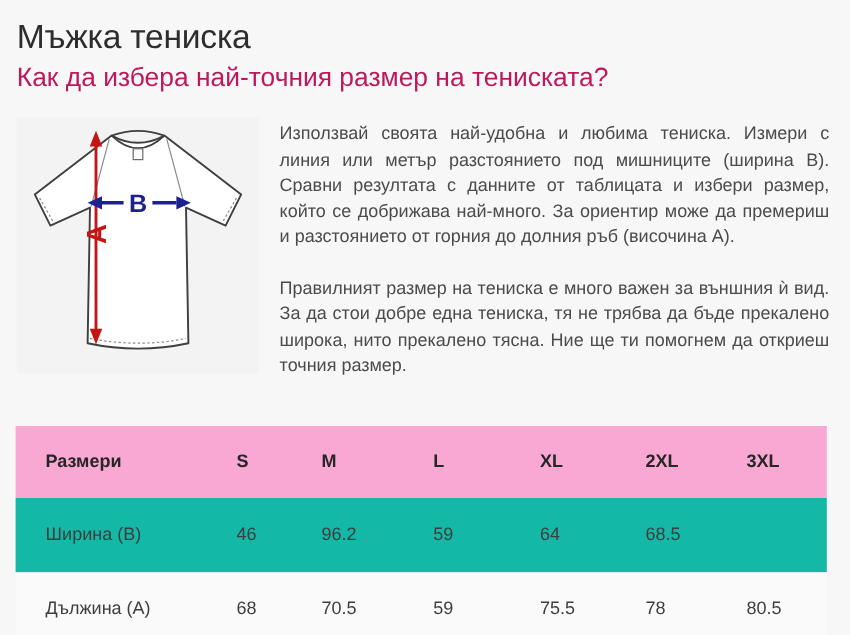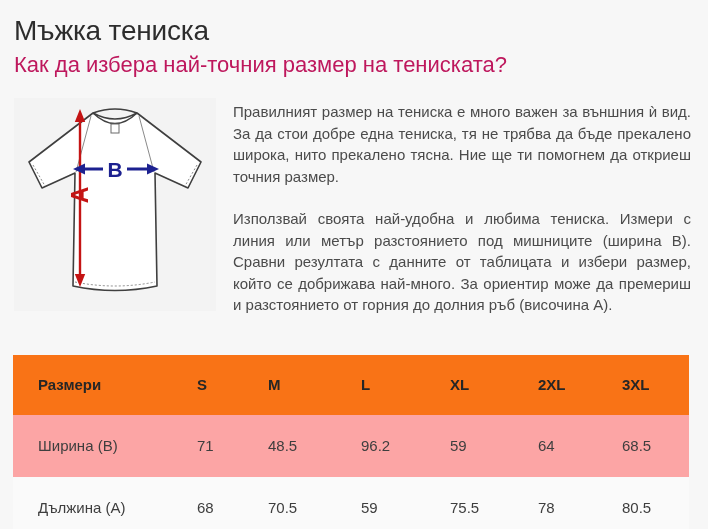--- a/index.html
+++ b/index.html
@@ -57,22 +57,22 @@
   .size-table {
     margin: 18px 0 0 13px;
     width: 676px;
   }
   .trow {
     display: grid;
     grid-template-columns: 184px 71px 93px 89px 88px 84px 1fr;
     align-items: center;
     height: 62px;
   }
-  .trow.thead { height: 60px; background: #f97316; }
-  .trow.row-white { background: #fca5a5; }
+  .trow.thead { height: 60px; background: #f9a8d4; }
+  .trow.row-white { background: #14b8a6; }
   .trow.row-gray  { background: #fafafa; }
   .cell {
     font-size: 15px;
     color: #3e3e3e;
     text-align: left;
     white-space: nowrap;
   }
   .thead .cell { font-weight: 700; color: #262626; }
   .cell.label { padding-left: 25px; }
 </style>
@@ -117,41 +117,40 @@
           <polygon points="59,71 71,65.5 71,76.5" fill="#1c2190"></polygon>
           <line x1="69" y1="71" x2="89" y2="71" stroke="#1c2190" stroke-width="3"></line>
           <text x="101" y="79" text-anchor="middle" font-size="21" font-weight="bold" fill="#1c2190">B</text>
           <line x1="113" y1="71" x2="133" y2="71" stroke="#1c2190" stroke-width="3"></line>
           <polygon points="145,71 133,65.5 133,76.5" fill="#1c2190"></polygon>
         </g>
       </svg>
     </div>
 
     <div class="guide-text">
+      <p>Използвай своята най-удобна и любима тениска. Измери с линия или метър разстоянието под мишниците (ширина B). Сравни резултата с данните от таблицата и избери размер, който се добрижава най-много. За ориентир може да премериш и разстоянието от горния до долния ръб (височина A).</p>
       <p>Правилният размер на тениска е много важен за външния ѝ вид. За да стои добре една тениска, тя не трябва да бъде прекалено широка, нито прекалено тясна. Ние ще ти помогнем да откриеш точния размер.</p>
-      <p>Използвай своята най-удобна и любима тениска. Измери с линия или метър разстоянието под мишниците (ширина B). Сравни резултата с данните от таблицата и избери размер, който се добрижава най-много. За ориентир може да премериш и разстоянието от горния до долния ръб (височина A).</p>
     </div>
 
   </div>
 
   <div class="size-table">
     <div class="trow thead">
         <div class="cell label">Размери</div>
         <div class="cell">S</div>
         <div class="cell">M</div>
         <div class="cell">L</div>
         <div class="cell">XL</div>
         <div class="cell">2XL</div>
         <div class="cell">3XL</div>
       </div>
 
   <div class="trow row-white">
         <div class="cell label">Ширина (B)</div>
-        <div class="cell">71</div>
-        <div class="cell">48.5</div>
+        <div class="cell">46</div>
         <div class="cell">96.2</div>
         <div class="cell">59</div>
         <div class="cell">64</div>
         <div class="cell">68.5</div>
       </div>
       <div class="trow row-gray">
         <div class="cell label">Дължина (A)</div>
         <div class="cell">68</div>
         <div class="cell">70.5</div>
         <div class="cell">59</div>

